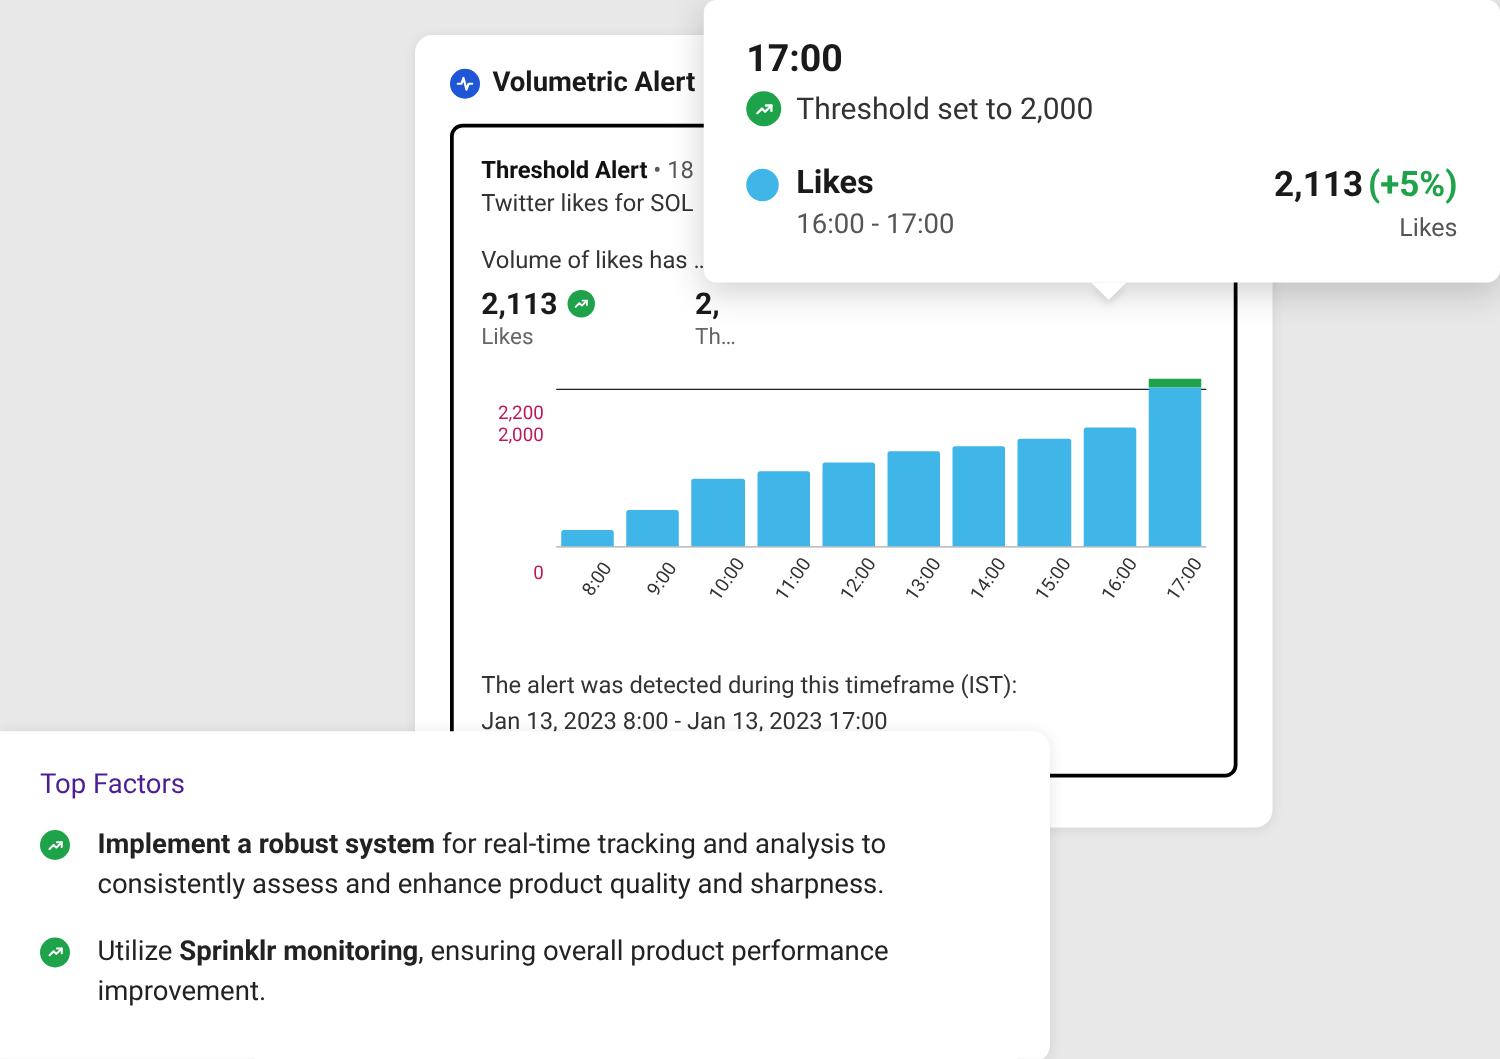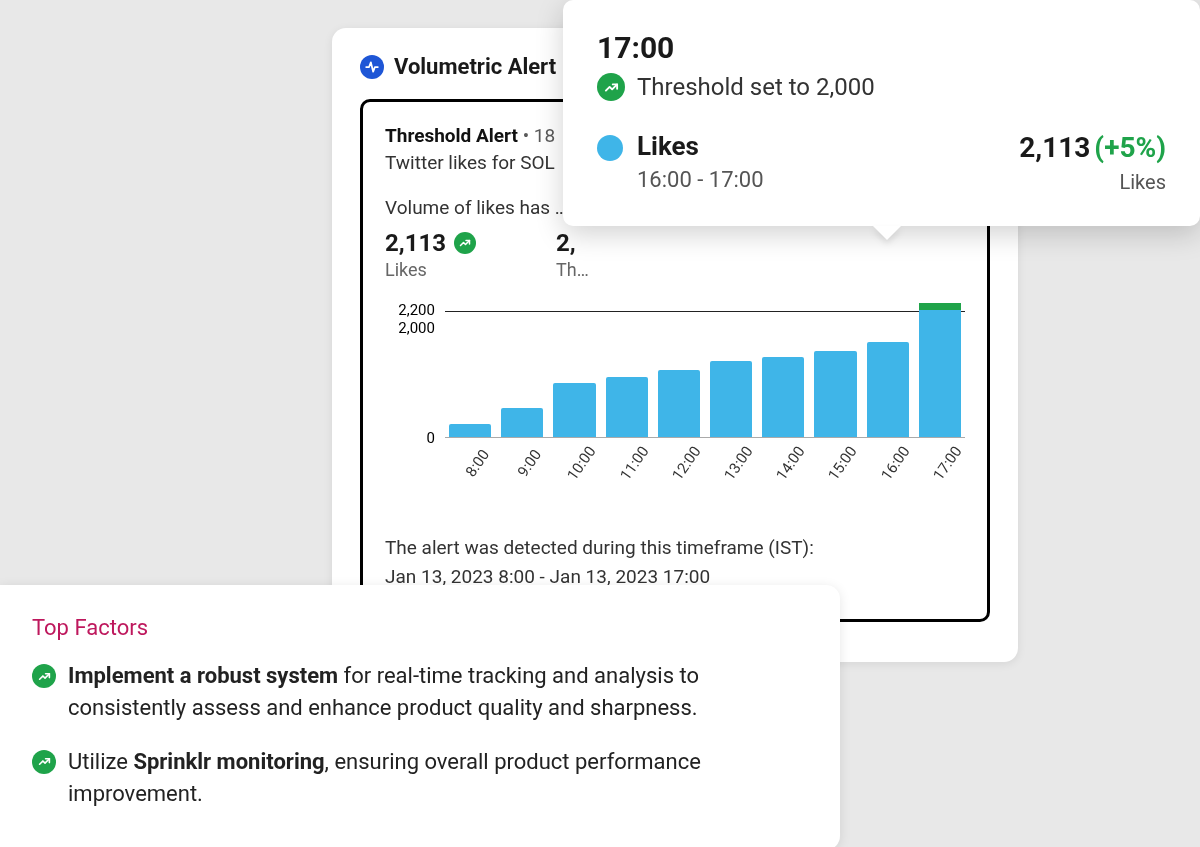--- a/index.html
+++ b/index.html
@@ -60,21 +60,21 @@
   .trend-badge {
     width: 22px; height: 22px; border-radius: 50%;
     background: #1fa34a; display:inline-flex; align-items:center; justify-content:center;
     color:#fff;
   }
   .metric-label { font-size: 18px; color: #666; margin-top: 2px; }
 
   
   .chart-wrap { position: relative; margin-top: 8px; }
   .y-axis { position: absolute; left: 0; top: 0; width: 56px; }
-  .y-tick { position: absolute; right: 6px; font-size: 15px; color: #000000; transform: translateY(-50%); }
+  .y-tick { position: absolute; right: 6px; font-size: 15px; color: #be185d; transform: translateY(-50%); margin-top: 20px; }
   .plot {
     position: relative;
     margin-left: 60px;
     height: 140px;
     border-bottom: 1px solid #aaa;
     display: flex;
     align-items: flex-end;
     gap: 10px;
     padding: 0 4px;
   }
@@ -148,22 +148,22 @@
     position: absolute;
     left: 0;
     top: 585px;
     width: 840px;
     background: #fff;
     border-radius: 0 14px 14px 0;
     box-shadow: 0 2px 12px rgba(0,0,0,0.1);
     padding: 30px 40px 40px 32px;
     z-index: 40;
   }
-  .factors-title { font-size: 22px; color: #be185d; margin-bottom: 20px; }
-  .factor-item { display:flex; gap:12px; margin-bottom: 22px; font-size: 22px; line-height: 1.45; color:#222;justify-content:center; }
+  .factors-title { font-size: 22px; color: #4c1d95; margin-bottom: 20px; }
+  .factor-item { display:flex; gap:22px; margin-bottom: 22px; font-size: 22px; line-height: 1.45; color:#222;justify-content:center; }
   .factor-item:last-child { margin-bottom: 0; }
   .factor-icon {
     width: 24px; height: 24px; border-radius:50%; background:#1fa34a;
     display:inline-flex; align-items:center; justify-content:center; color:#fff;
     flex: 0 0 auto; margin-top: 4px;
   }
   .factor-text b { font-weight: 700; }
 
   svg { display:block; }
 </style>

